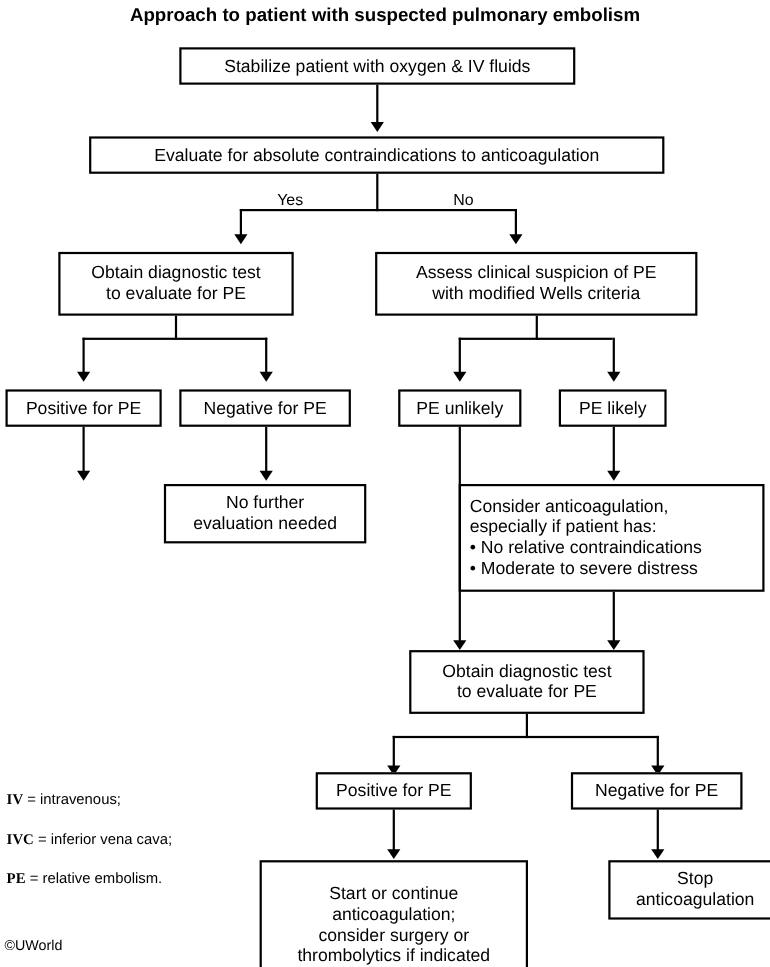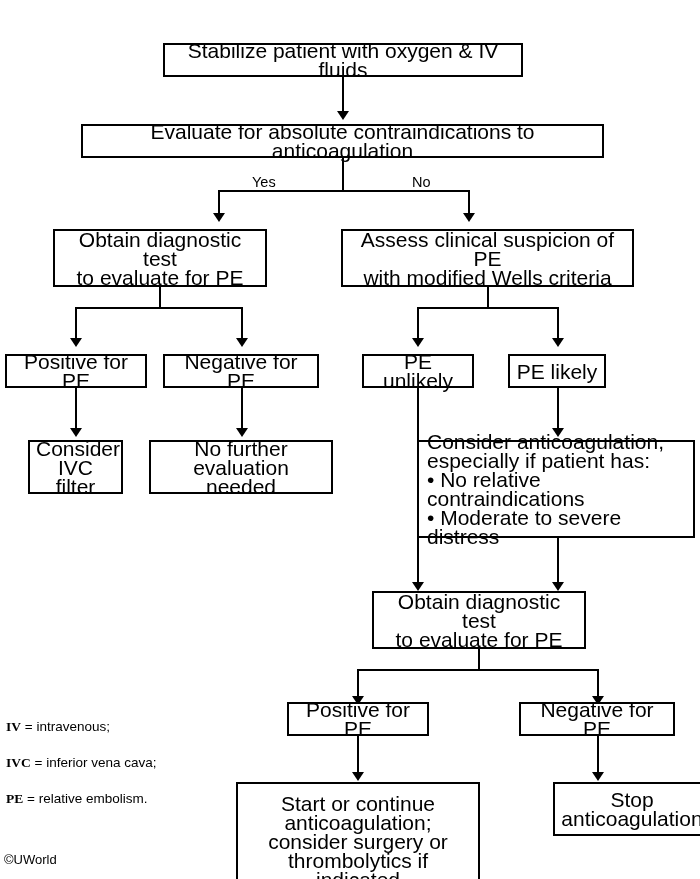--- a/index.html
+++ b/index.html
@@ -30,21 +30,21 @@
   }
   .box {
     position: absolute;
     box-sizing: border-box;
     border: 2px solid #000000;
     background: #ffffff;
     display: flex;
     align-items: center;
     justify-content: center;
     text-align: center;
-    font-size: 21px;
+    font-size: 16px;
     line-height: 19px;
     padding: 2px 6px;
   }
   .box.left-align {
     text-align: left;
     justify-content: flex-start;
   }
   .box .inner {
     width: 100%;
     white-space: pre-line;
@@ -85,20 +85,21 @@
     top: 852px;
     font-size: 13px;
     font-weight: normal;
   }
 </style>
 </head>
 <body>
 
 <div id="page">
 
+  <div class="title">Approach to patient with suspected pulmonary embolism</div>
 
   <div class="box" style="left:163px; top:43px; width:360px; height:34px;">
     <div class="inner">Stabilize patient with oxygen &amp; IV fluids</div>
   </div>
 
   <div class="line vline" style="left:342px; top:77px; height:36px;"></div>
   <div class="arrow" style="left:337px; top:111px;"></div>
 
   <div class="box" style="left:81px; top:124px; width:523px; height:34px;">
     <div class="inner">Evaluate for absolute contraindications to anticoagulation</div>
@@ -156,24 +157,20 @@
 
   <div class="line vline" style="left:75px; top:388px; height:42px;"></div>
   <div class="arrow" style="left:70px; top:428px;"></div>
 
   <div class="line vline" style="left:241px; top:388px; height:42px;"></div>
   <div class="arrow" style="left:236px; top:428px;"></div>
 
   <div class="line vline" style="left:557px; top:388px; height:42px;"></div>
   <div class="arrow" style="left:552px; top:428px;"></div>
 
-  <div class="box" style="left:28px; top:440px; width:95px; height:54px;">
-    <div class="inner">Consider
-IVC filter</div>
-  </div>
 
   <div class="box" style="left:149px; top:440px; width:184px; height:54px;">
     <div class="inner">No further
 evaluation needed</div>
   </div>
 
   <div class="box left-align" style="left:417px; top:440px; width:278px; height:98px; padding-left:8px;">
     <div class="inner">Consider anticoagulation,
 especially if patient has:
 • No relative contraindications

